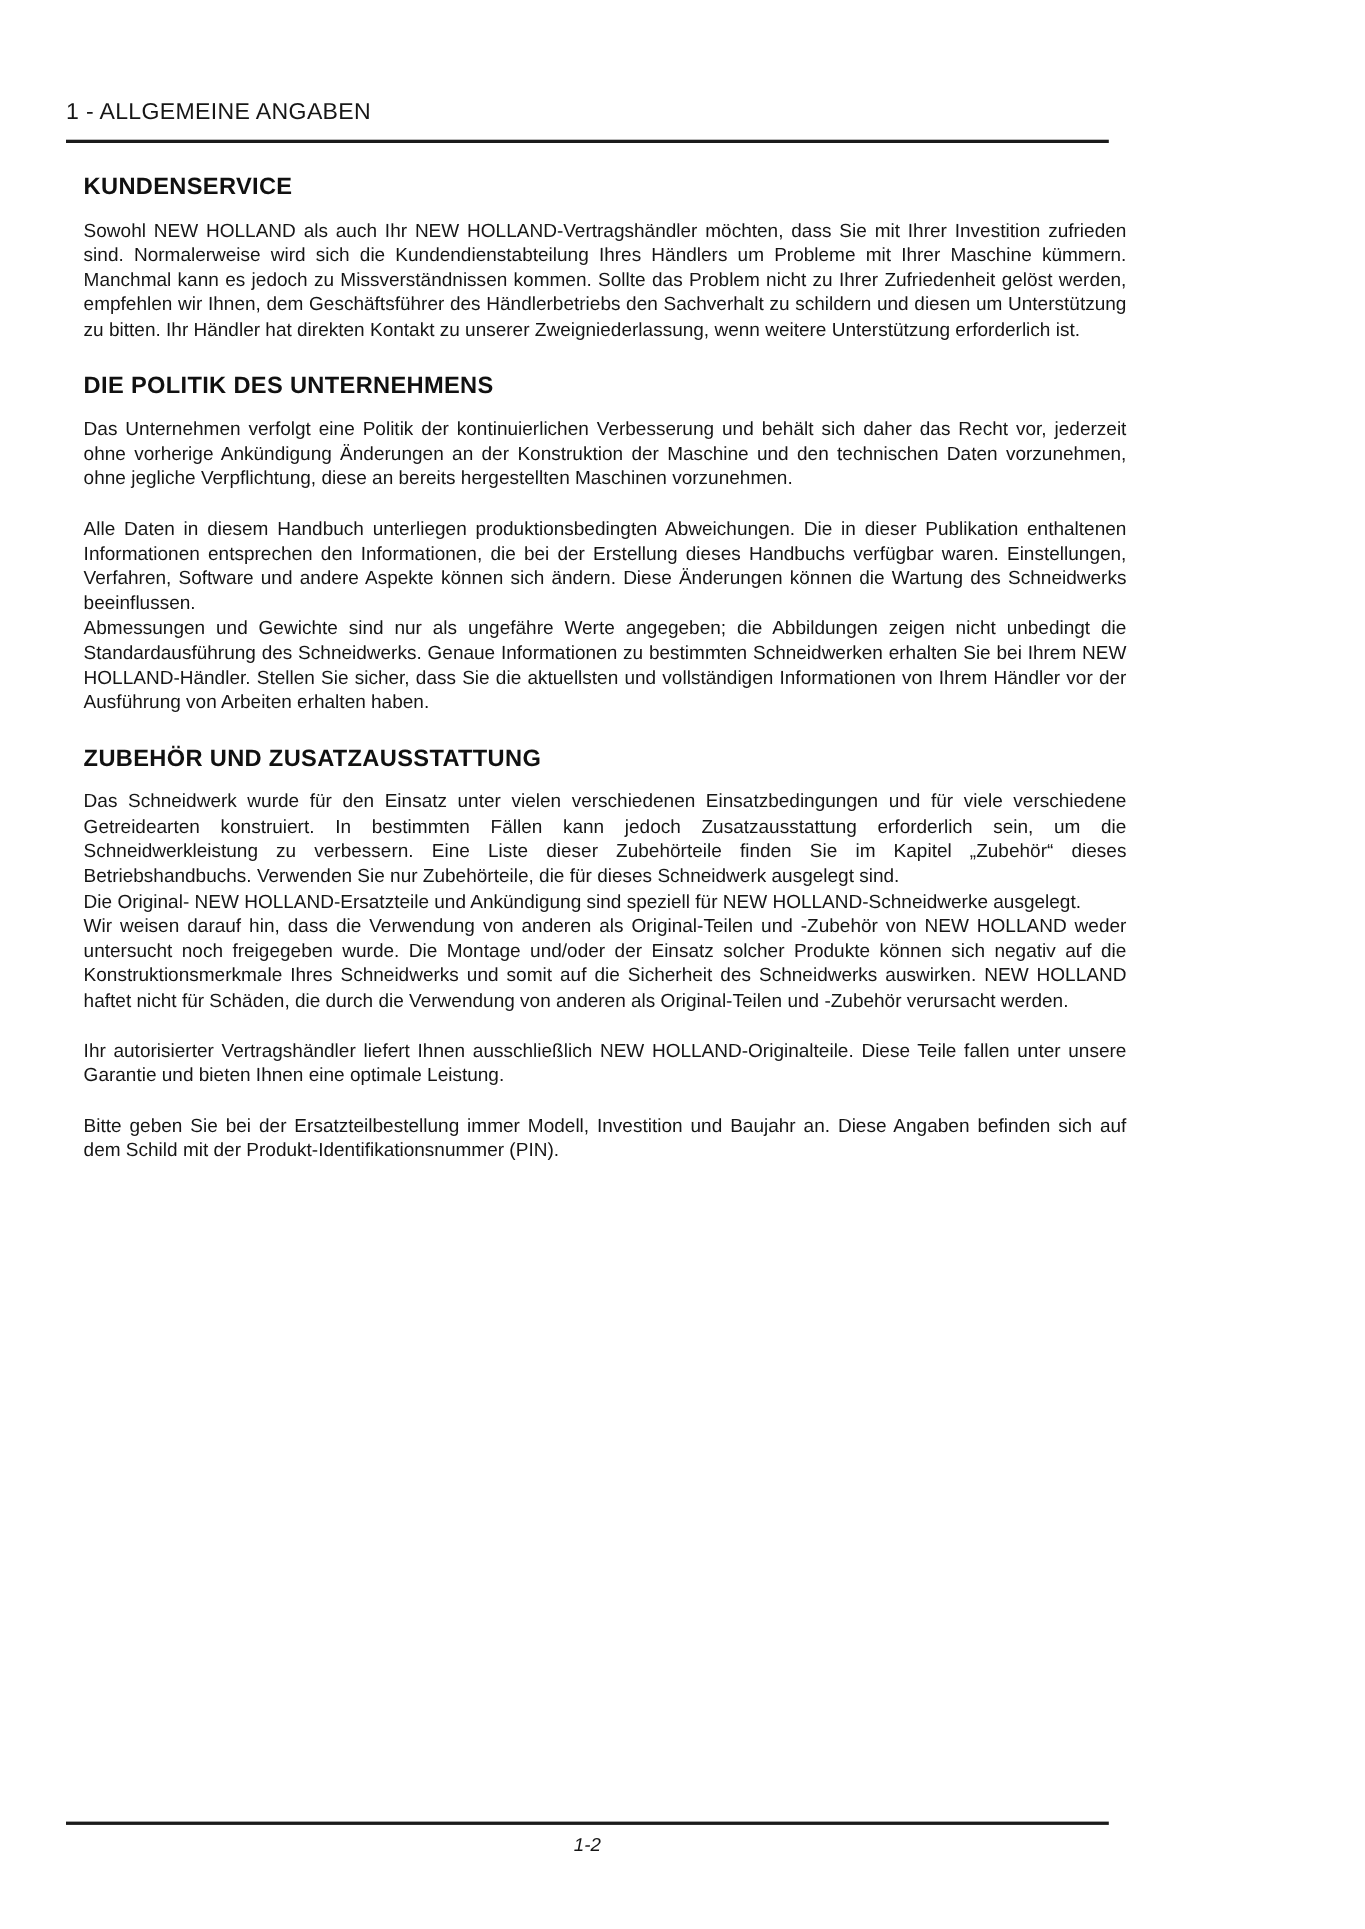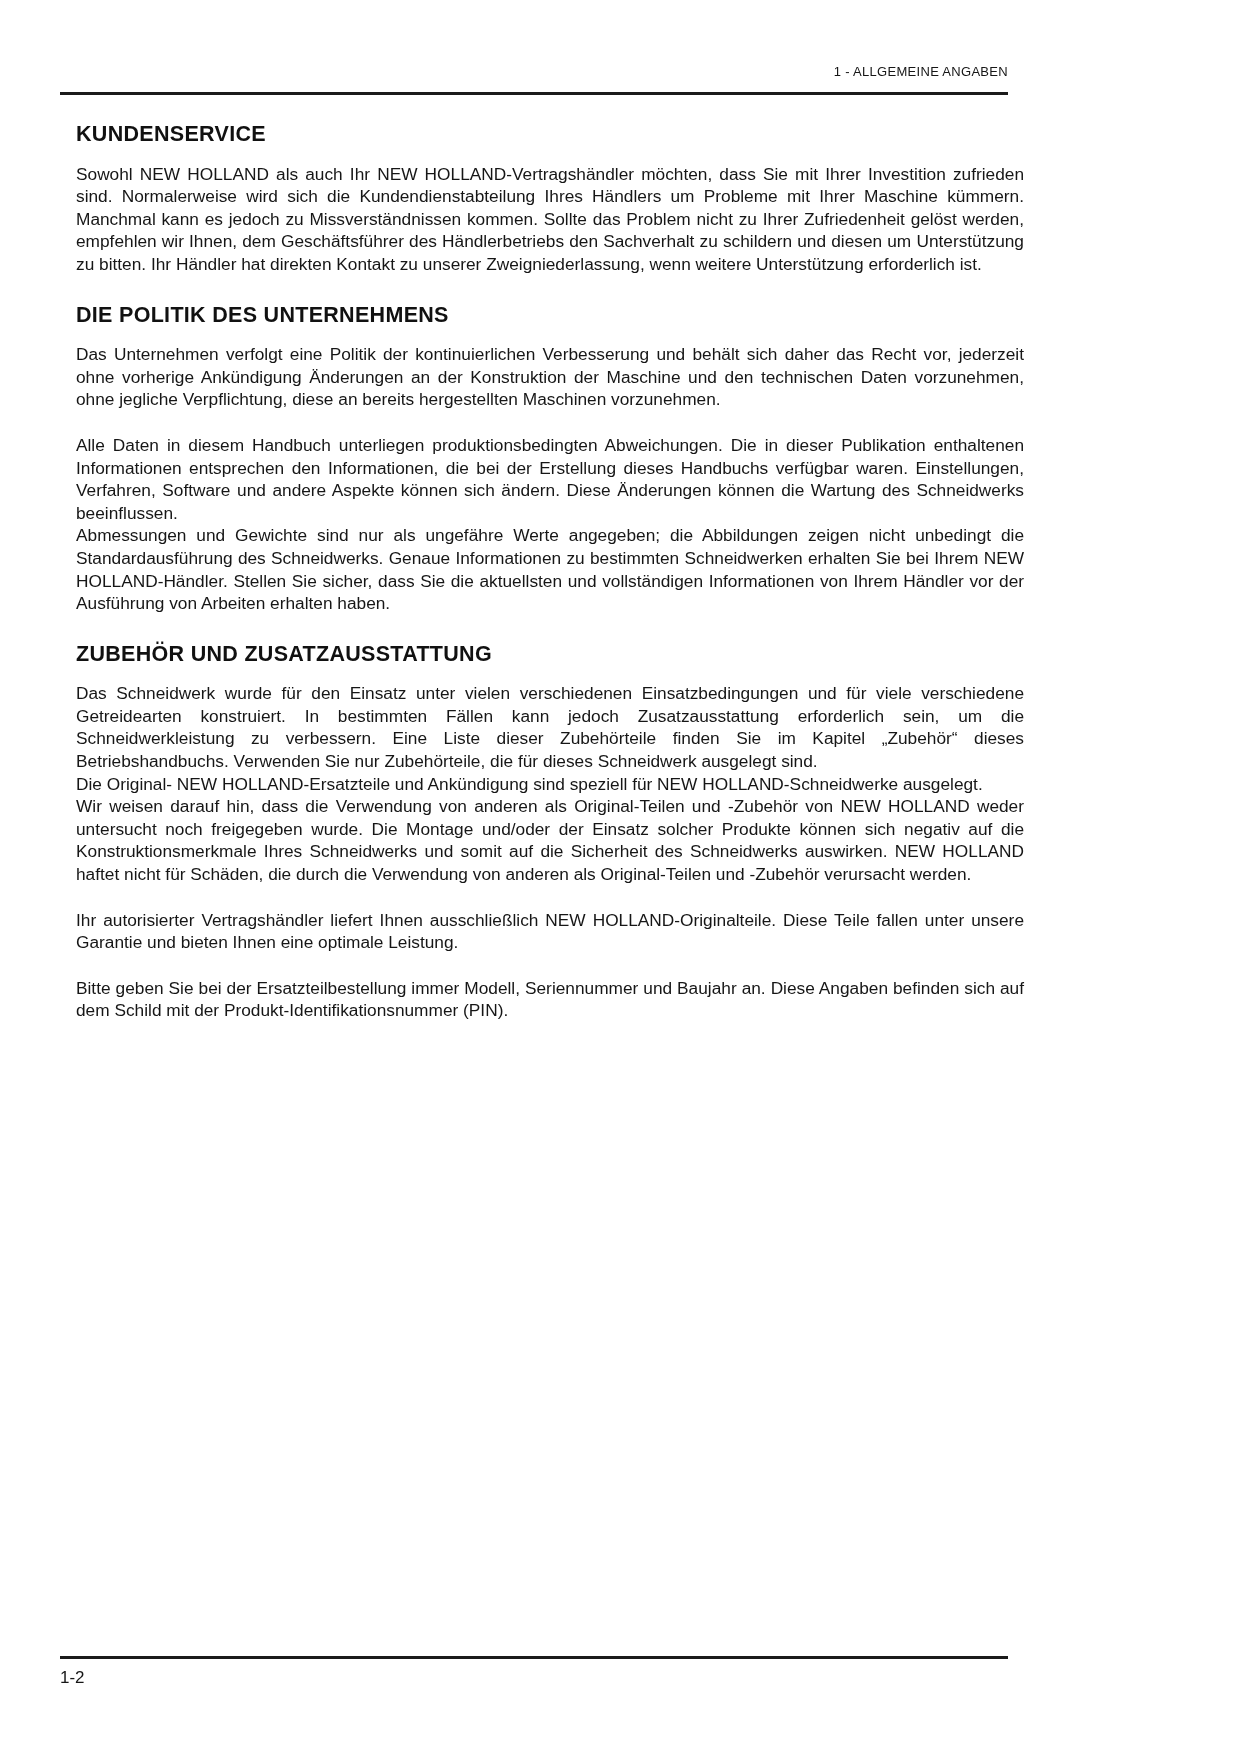--- a/index.html
+++ b/index.html
@@ -6,25 +6,25 @@
   .page {
     position: relative;
     width: 1241px;
     height: 1754px;
     background: #ffffff;
     font-family: "Liberation Sans", sans-serif;
     color: #161616;
     overflow: hidden;
   }
   .page-header {
-    padding-top: 64px;
+    padding-top: 90px;
     width: 948px;
     margin-left: 60px;
-    text-align: right;
-    font-size: 13px;
+    text-align: left;
+    font-size: 21px;
     letter-spacing: 0.3px;
   }
   .rule {
     width: 948px;
     margin-left: 60px;
     height: 0;
     border-top: 3px solid #1b1b1b;
   }
   .header-rule { margin-top: 13px; }
   .doc {
@@ -45,21 +45,23 @@
     text-align: justify;
     hyphens: auto;
   }
   .doc p.gap { margin-top: 23px; }
   .doc p.flush { margin-top: 0; }
   .footer {
     position: absolute;
     top: 1656px;
     left: 60px;
     width: 948px;
+    text-align: center;
     font-size: 17px;
+    font-style: italic;
   }
   .footer-rule { margin-left: 0; margin-bottom: 9px; }
 </style>
 </head>
 <body>
 
 <div class="page">
 
   <div class="page-header">
     <span>1 - ALLGEMEINE ANGABEN</span>
@@ -82,21 +84,21 @@
 
     <section>
       <h2>ZUBEHÖR UND ZUSATZAUSSTATTUNG</h2>
       <p>Das Schneidwerk wurde für den Einsatz unter vielen verschiedenen Einsatzbedingungen und für viele verschiedene Getreidearten konstruiert. In bestimmten Fällen kann jedoch Zusatzausstattung erforderlich sein, um die Schneidwerkleistung zu verbessern. Eine Liste dieser Zubehörteile finden Sie im Kapitel „Zubehör“ dieses Betriebshandbuchs. Verwenden Sie nur Zubehörteile, die für dieses Schneidwerk ausgelegt sind.</p>
     </section>
 
     <section>
       <p>Die Original- NEW HOLLAND-Ersatzteile und Ankündigung sind speziell für NEW HOLLAND-Schneidwerke ausgelegt.</p>
       <p class="flush">Wir weisen darauf hin, dass die Verwendung von anderen als Original-Teilen und -Zubehör von NEW HOLLAND weder untersucht noch freigegeben wurde. Die Montage und/oder der Einsatz solcher Produkte können sich negativ auf die Konstruktionsmerkmale Ihres Schneidwerks und somit auf die Sicherheit des Schneidwerks auswirken. NEW HOLLAND haftet nicht für Schäden, die durch die Verwendung von anderen als Original-Teilen und -Zubehör verursacht werden.</p>
       <p class="gap">Ihr autorisierter Vertragshändler liefert Ihnen ausschließlich NEW HOLLAND-Originalteile. Diese Teile fallen unter unsere Garantie und bieten Ihnen eine optimale Leistung.</p>
-      <p class="gap">Bitte geben Sie bei der Ersatzteilbestellung immer Modell, Seriennummer und Baujahr an. Diese Angaben befinden sich auf dem Schild mit der Produkt-Identifikationsnummer (PIN).</p>
+      <p class="gap">Bitte geben Sie bei der Ersatzteilbestellung immer Modell, Investition und Baujahr an. Diese Angaben befinden sich auf dem Schild mit der Produkt-Identifikationsnummer (PIN).</p>
     </section>
 
   </div>
 
   <div class="footer">
     <div class="rule footer-rule"></div>
     <span>1-2</span>
   </div>
 
 </div>

